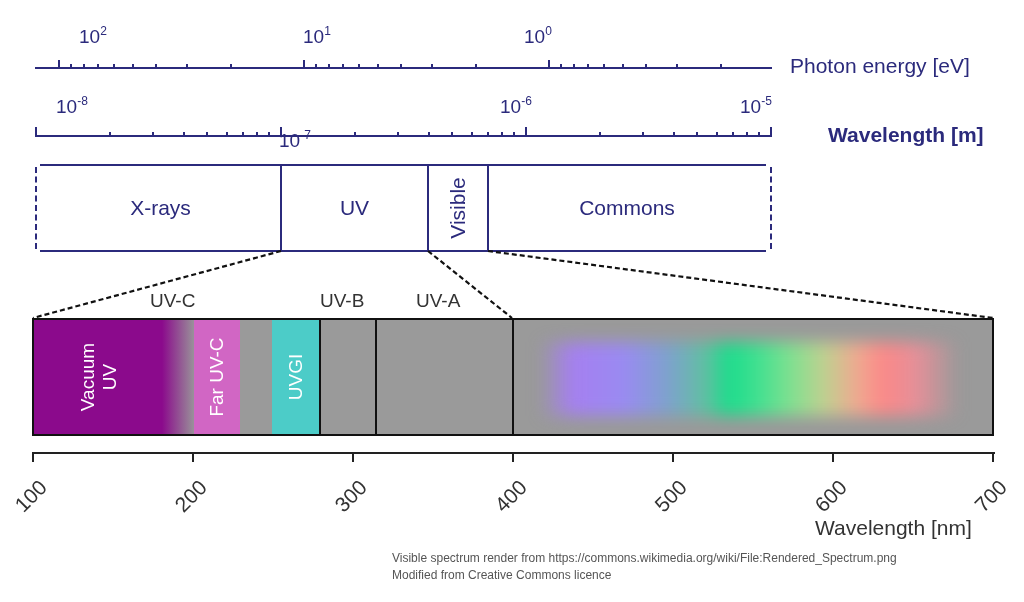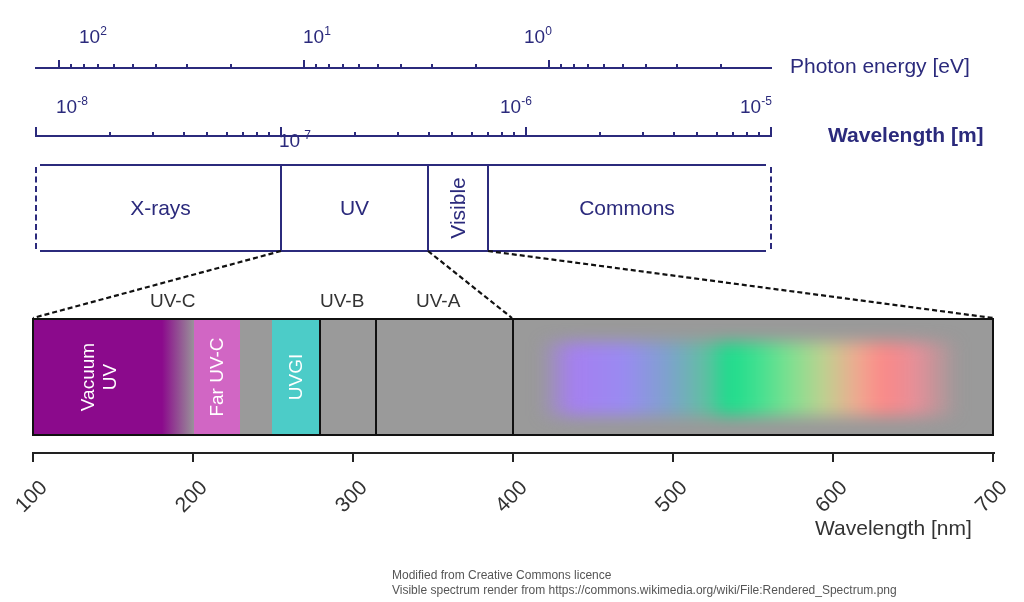--- a/index.html
+++ b/index.html
@@ -168,14 +168,14 @@
   <div class="nm-label" style="left:10px;top:500px;">100</div>
   <div class="nm-label" style="left:170px;top:500px;">200</div>
   <div class="nm-label" style="left:330px;top:500px;">300</div>
   <div class="nm-label" style="left:490px;top:500px;">400</div>
   <div class="nm-label" style="left:650px;top:500px;">500</div>
   <div class="nm-label" style="left:810px;top:500px;">600</div>
   <div class="nm-label" style="left:970px;top:500px;">700</div>
   <div class="axis-title" style="left:815px;top:516px;color:#333;">Wavelength [nm]</div>
 </div>
 
-<div class="credit" style="left:392px;top:583px;">Visible spectrum render from https://commons.wikimedia.org/wiki/File:Rendered_Spectrum.png</div>
+<div class="credit" style="left:392px;top:551px;">Visible spectrum render from https://commons.wikimedia.org/wiki/File:Rendered_Spectrum.png</div>
 <div class="credit" style="left:392px;top:568px;">Modified from Creative Commons licence</div>
 
 </body></html>

